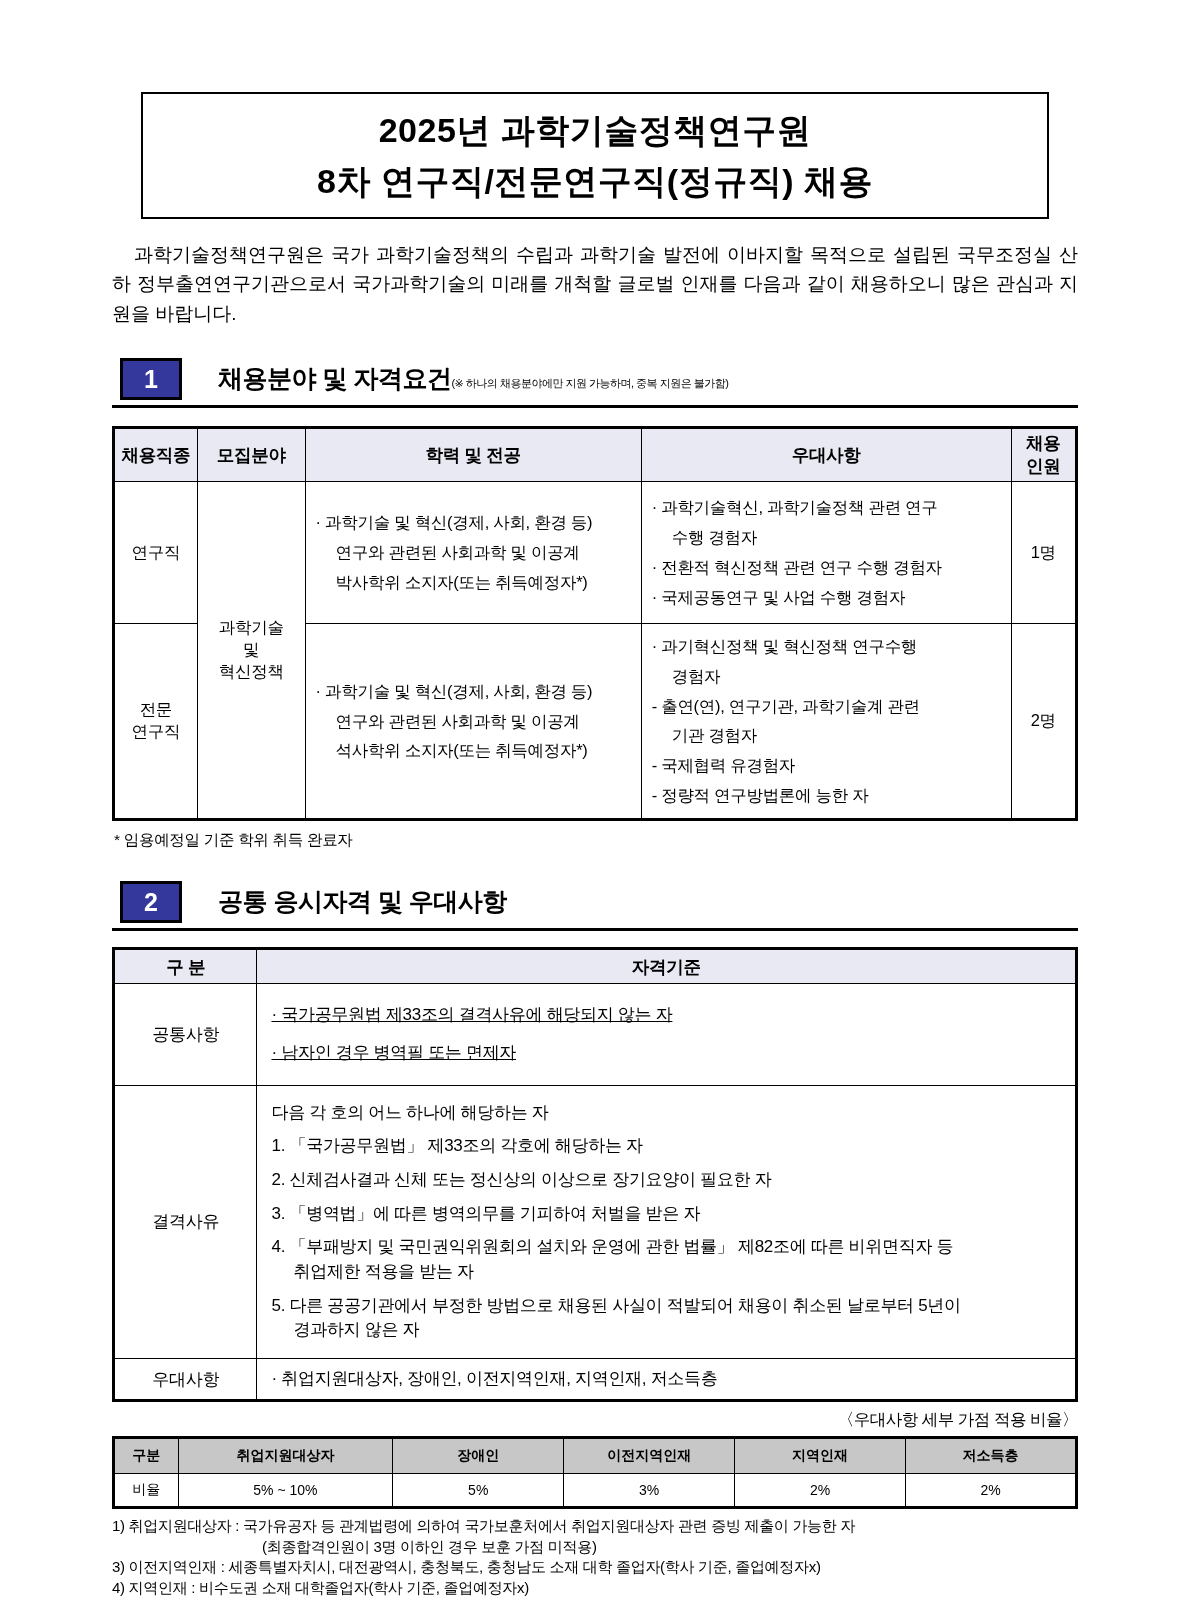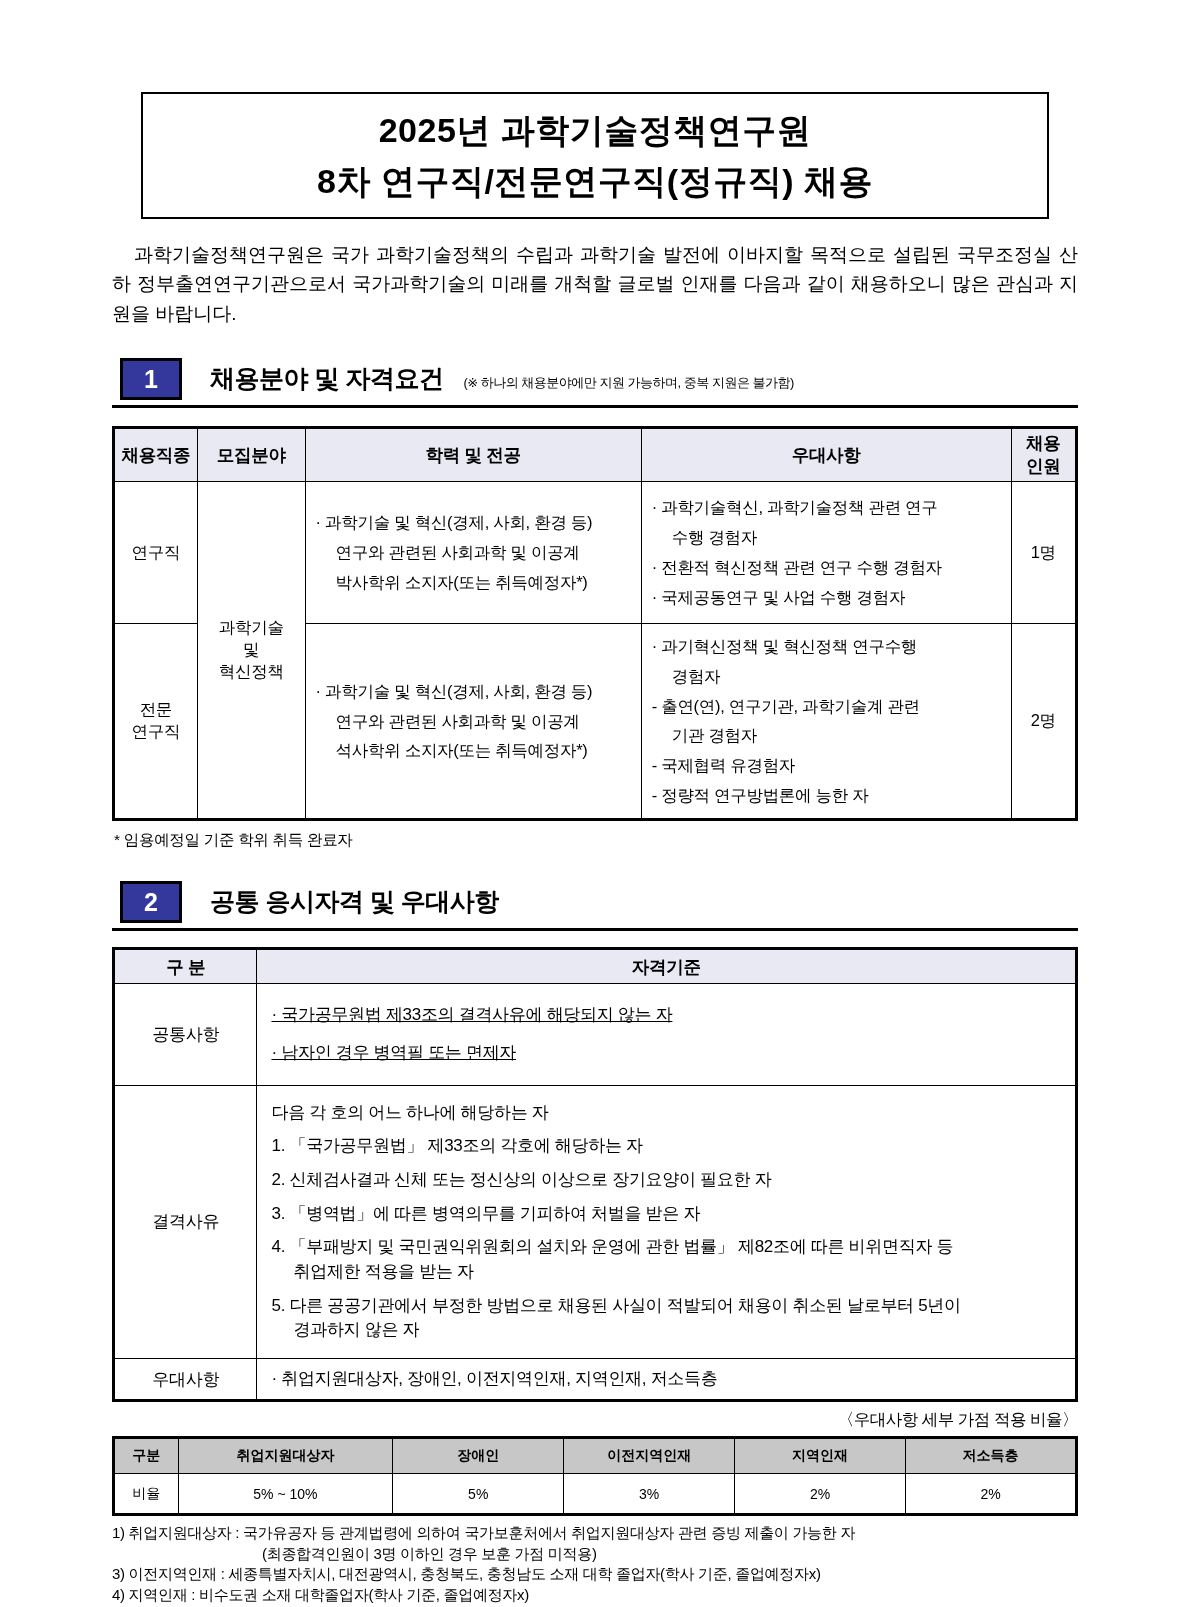--- a/index.html
+++ b/index.html
@@ -34,22 +34,22 @@
     padding:4px 0 10px 98px;white-space:nowrap;
   }
   .section-head.first{margin-top:30px;}
   .section-head.second{margin-top:30px;}
   .badge{
     position:absolute;left:8px;top:0;width:62px;height:42px;
     background:var(--accent,#34379B);border:3px solid #000;
     color:#fff;font-size:25px;font-weight:700;
     display:flex;align-items:center;justify-content:center;
   }
-  .sec-title{font-size:25px;font-weight:800;letter-spacing:-0.5px;}
-  .sec-sub{font-size:13px;font-weight:400;margin-left:20px;letter-spacing:-0.5px;}
+  .sec-title{font-size:25px;font-weight:800;letter-spacing:-0.5px;margin-left:8px;}
+  .sec-sub{font-size:11px;font-weight:400;margin-left:0;letter-spacing:-0.5px;}
 
   
   table{border-collapse:collapse;width:100%;table-layout:fixed;}
   th,td{border:1.5px solid #000;}
   th{background:var(--table-header-bg,#E9E9F4);font-weight:700;}
   .pre{white-space:pre-line;}
   .c{text-align:center;vertical-align:middle;}
   .l{text-align:left;vertical-align:middle;padding:8px 10px;}
 
   .t1{margin-top:18px;border:3px solid #000;font-size:16.5px;letter-spacing:-0.3px;padding-left:36px;}
@@ -67,21 +67,21 @@
   .t2 tr.disq{height:245px;}
   .t2 tr.pref{height:36px;}
   .bullet{white-space:pre-line;padding-left:22px;text-indent:-22px;line-height:1.45;margin:9px 0;}
   .t2 tr.common .bullet{margin:13px 0;text-decoration:underline;}
   .t2 tr.pref .bullet{margin:2px 0;}
 
   .caption{font-size:16.5px;margin:7px 0 5px;letter-spacing:-0.5px;text-align:right;}
 
   .t3{border:3px solid #000;font-size:14px;}
   .t3 th{height:36px;background:var(--bonus-header-bg,#C7C7C7);}
-  .t3 td{height:41px;text-align:center;vertical-align:middle;}
+  .t3 td{height:34px;text-align:center;vertical-align:middle;}
 
   
   .notes{margin-top:7px;font-size:15px;line-height:1.3;letter-spacing:-0.3px;}
   .note{margin:1px 0;}
   .ind-a{margin-left:150px;}
 </style>
 </head>
 <body>
 
 <div class="page">

